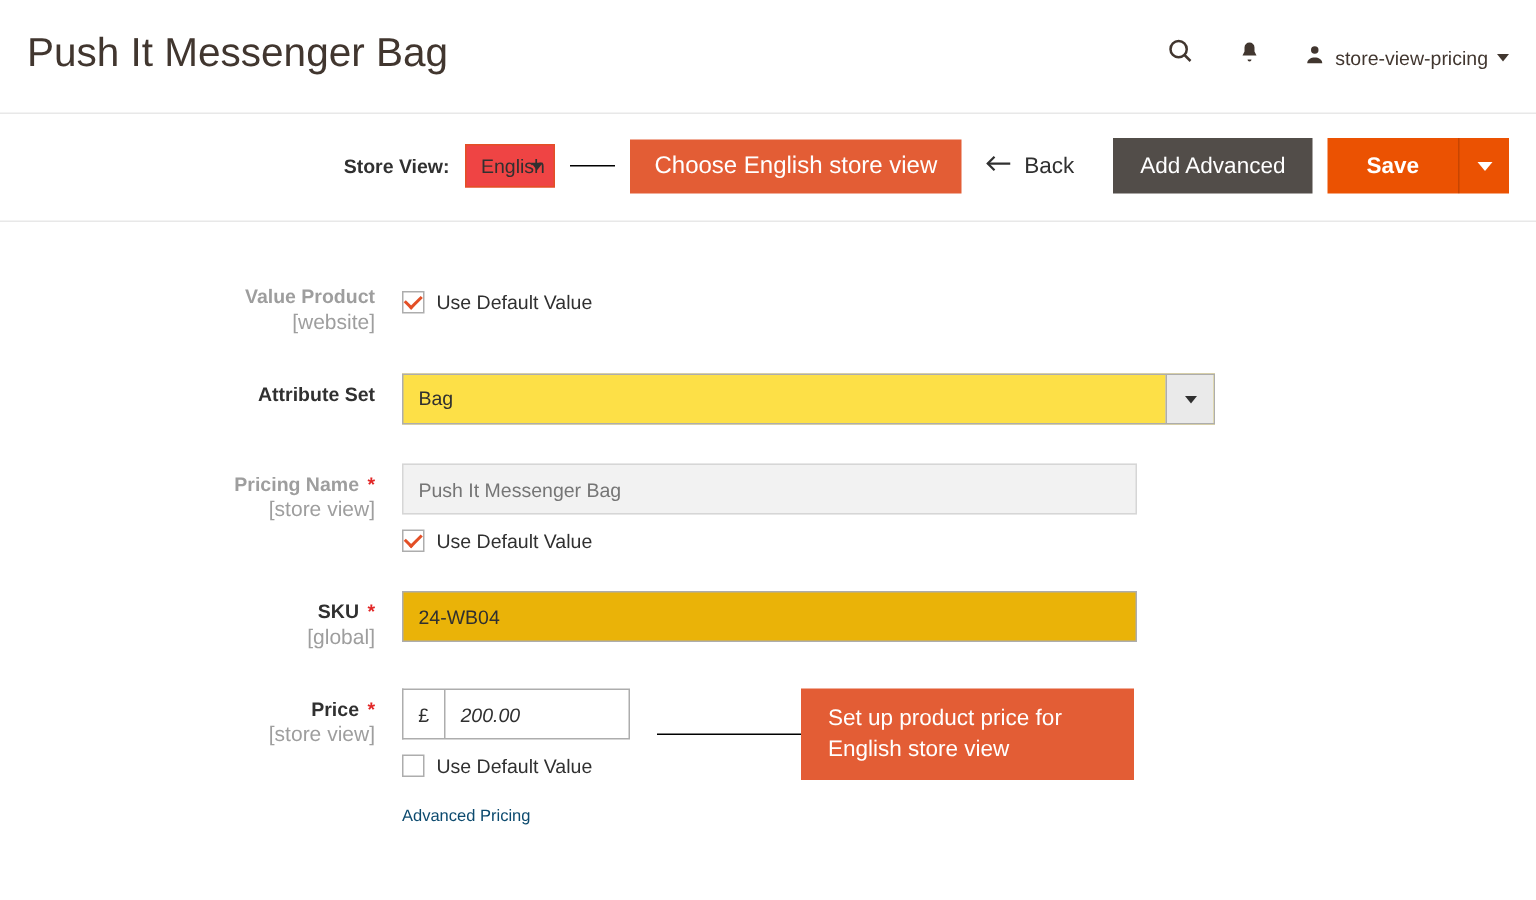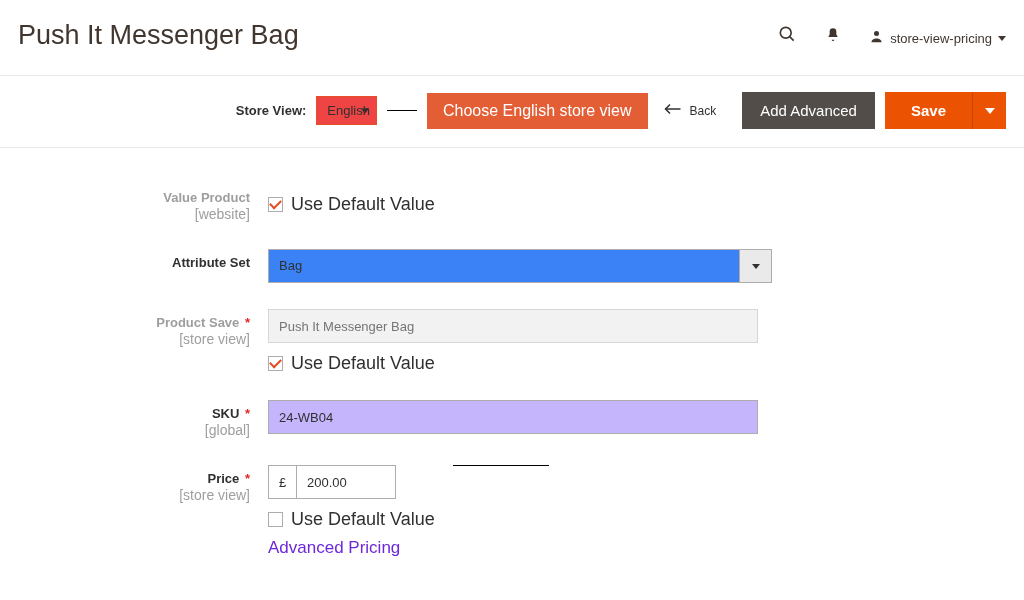--- a/index.html
+++ b/index.html
@@ -88,21 +88,21 @@
   }
   .bar-right {
     display: flex;
     align-items: center;
     gap: 10px;
   }
   .back-btn {
     display: flex;
     align-items: center;
     gap: 8px;
-    font-size: 12px;
+    font-size: 15px;
     color:#303030;
     cursor: pointer;
     padding: 0 16px;
   }
   .btn-dark {
     background:#524d49;
     color:#fff;
     border:none;
     font-size:15px;
     padding: 10px 18px;
@@ -164,63 +164,63 @@
   }
   .toggle::after {
     content:""; position:absolute; right:2px; top:2px;
     width:16px; height:16px; border-radius:50%; background:#fff;
     box-shadow: 0 0 1px rgba(0,0,0,.3);
   }
   .toggle-lbl { color:#9e9e9e; font-size:13px; }
 
   .chk-row {
     display:flex; align-items:center; gap:8px; margin-top:10px;
-    color:#303030; font-size:18px;
+    color:#303030; font-size:13px;
   }
   .chkbox {
     width:15px; height:15px; border:1px solid #adadad; display:inline-flex;
     align-items:center; justify-content:center; background:#fff; cursor:pointer;
   }
   .chkbox.checked::after {
     content:""; width:9px; height:5px; border-left:2px solid #e34f26;
     border-bottom:2px solid #e34f26; transform: rotate(-45deg) translate(1px,-1px);
   }
 
   .selectlike {
-    height: 34px; border:1px solid #adadad; background:#3b82f6;
-    display:flex; align-items:stretch; width: 504px;
+    height: 34px; border:1px solid #adadad; background:#fde047;
+    display:flex; align-items:stretch; width: 542px;
   }
   .selectlike .val { flex:1; padding: 8px 10px; font-size:13px; color:#303030; }
   .selectlike .dd {
     width:32px; background:#eaeaea; border-left:1px solid #adadad;
     display:flex; align-items:center; justify-content:center; cursor:pointer;
   }
   .selectlike .dd .caret {
     width:0;height:0;border-left:4px solid transparent;border-right:4px solid transparent;border-top:5px solid #303030;
   }
 
   .text-input {
     height: 34px; border:1px solid #adadad; width:490px;
-    padding: 0 10px; font-size:13px; color:#303030; background:#c4b5fd;
+    padding: 0 10px; font-size:13px; color:#303030; background:#eab308;
   }
   .text-input.disabled {
     background:#f2f2f2; color:#9e9e9e; border-color:#d6d6d6;
   }
   .price-wrap { display:flex; align-items:center; }
   .price-prefix {
     height:34px; border:1px solid #adadad; border-right:none;
     display:flex; align-items:center; justify-content:center;
     width:28px; background:#fff; color:#303030; font-size:13px;
   }
   .price-input {
-    height:34px; border:1px solid #adadad; width:100px;
-    padding:0 10px; font-size:13px; color:#303030; background:#fff;
-  }
-
-  .link { color:#6d28d9; font-size:17px; cursor:pointer; margin-top:8px; display:inline-block; }
+    height:34px; border:1px solid #adadad; width:124px;
+    padding:0 10px; font-size:13px; color:#303030; background:#fff;font-style:italic;
+  }
+
+  .link { color:#0c4a6e; font-size:11px; cursor:pointer; margin-top:20px; display:inline-block; }
 
   .callout2-wrap {
     display:flex; align-items:center; margin-left: 18px;
   }
   .connector-line2 {
     width: 96px; height:1px; background:#000;
   }
   .callout2 {
     background:#e35d35; color:#fff; padding:10px 18px;
     font-size:15px; line-height:1.35; width:222px;
@@ -311,21 +311,21 @@
         <div class="val">Bag</div>
         <div class="dd">
             <span class="caret"></span>
           </div>
       </div>
     </div>
   </div>
 
   <div class="row">
     <div class="lbl dim">
-      <span class="main"><span>Product Save</span><span class="req"> *</span></span>
+      <span class="main"><span>Pricing Name</span><span class="req"> *</span></span>
       <span class="scope">[store view]</span>
     </div>
     <div class="ctrl">
       <input class="text-input disabled" disabled="" placeholder="Push It Messenger Bag" style="">
       <div class="chk-row">
         <span class="chkbox checked"></span>
         <span>Use Default Value</span>
       </div>
     </div>
   </div>
@@ -353,18 +353,19 @@
             <input class="price-input" value="200.00" style="">
           </div>
           <div class="chk-row">
             <span class="chkbox"></span>
             <span>Use Default Value</span>
           </div>
           <span class="link">Advanced Pricing</span>
         </div>
         <div class="callout2-wrap">
           <div class="connector-line2"></div>
+          <div class="callout2">Set up product price for English store view</div>
         </div>
       </div>
     </div>
   </div>
 
 </div>
 
 </body></html>

